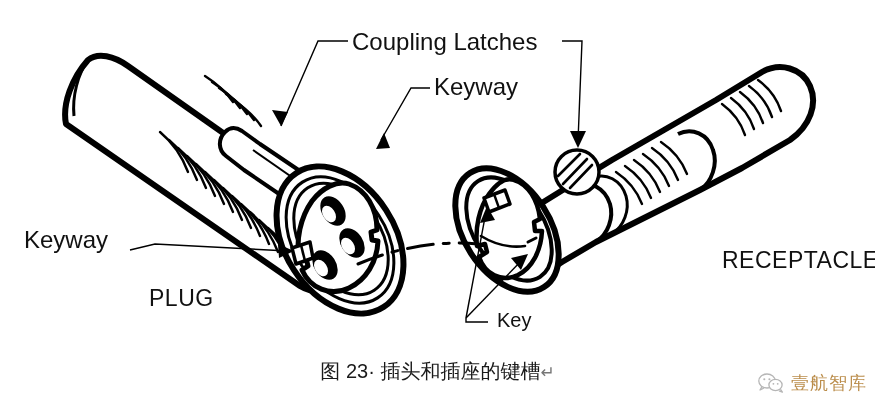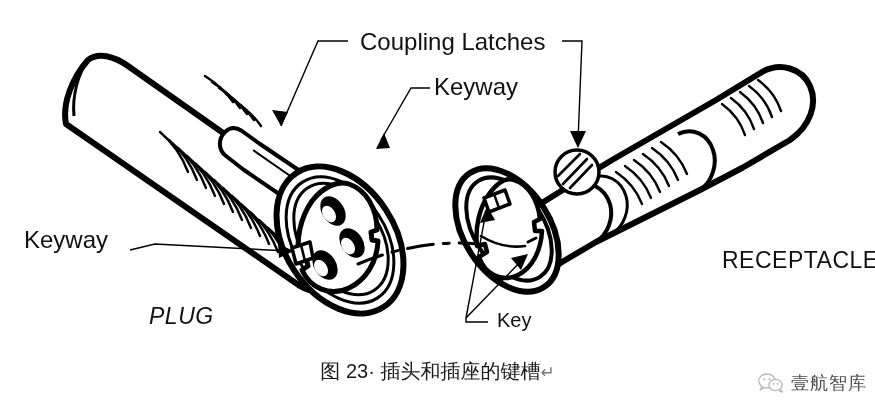--- a/index.html
+++ b/index.html
@@ -27,25 +27,25 @@
     height: 403px;
     display: block;
   }
   .label {
     position: absolute;
     color: #111111;
     font-family: "Liberation Sans", sans-serif;
     white-space: nowrap;
     line-height: 1;
   }
-  .lbl-coupling { left: 360px; top: 30px;  font-size: 24px; }
+  .lbl-coupling { left: 352px; top: 30px;  font-size: 24px; }
   .lbl-keyway-top { left: 434px; top: 75px;  font-size: 24px; }
   .lbl-keyway-left { left: 24px;  top: 228px; font-size: 24px; }
   .lbl-key { left: 497px; top: 310px; font-size: 20px; }
-  .lbl-plug { left: 149px; top: 305px; font-size: 23px; letter-spacing: 0.5px; font-style: italic; }
+  .lbl-plug { left: 149px; top: 287px; font-size: 23px; letter-spacing: 0.5px; }
   .lbl-receptacle { left: 722px; top: 249px; font-size: 23px; letter-spacing: 0.5px; }
 
   .caption {
     position: absolute;
     left: 0;
     top: 358px;
     width: 875px;
     text-align: center;
     font-family: "Liberation Sans", sans-serif;
     font-size: 20px;
@@ -58,21 +58,21 @@
     right: 8px;
     bottom: 8px;
     display: flex;
     align-items: center;
     gap: 7px;
     opacity: 0.72;
   }
   .watermark .wm-text {
     font-family: Liberation Serif, serif;
     font-size: 18px;
-    color: #000000;
+    color: #a16207;
     letter-spacing: 1px;
   }
   .wm-logo { display: block; }
 </style>
 </head>
 <body>
 
 <div id="figure-root">
 
   <svg class="diagram" viewBox="0 0 875 403">

